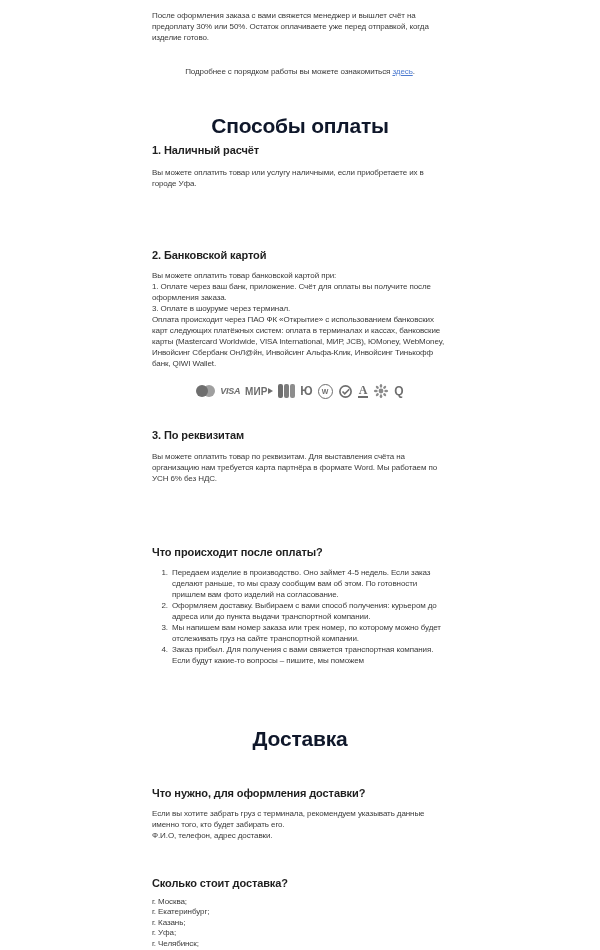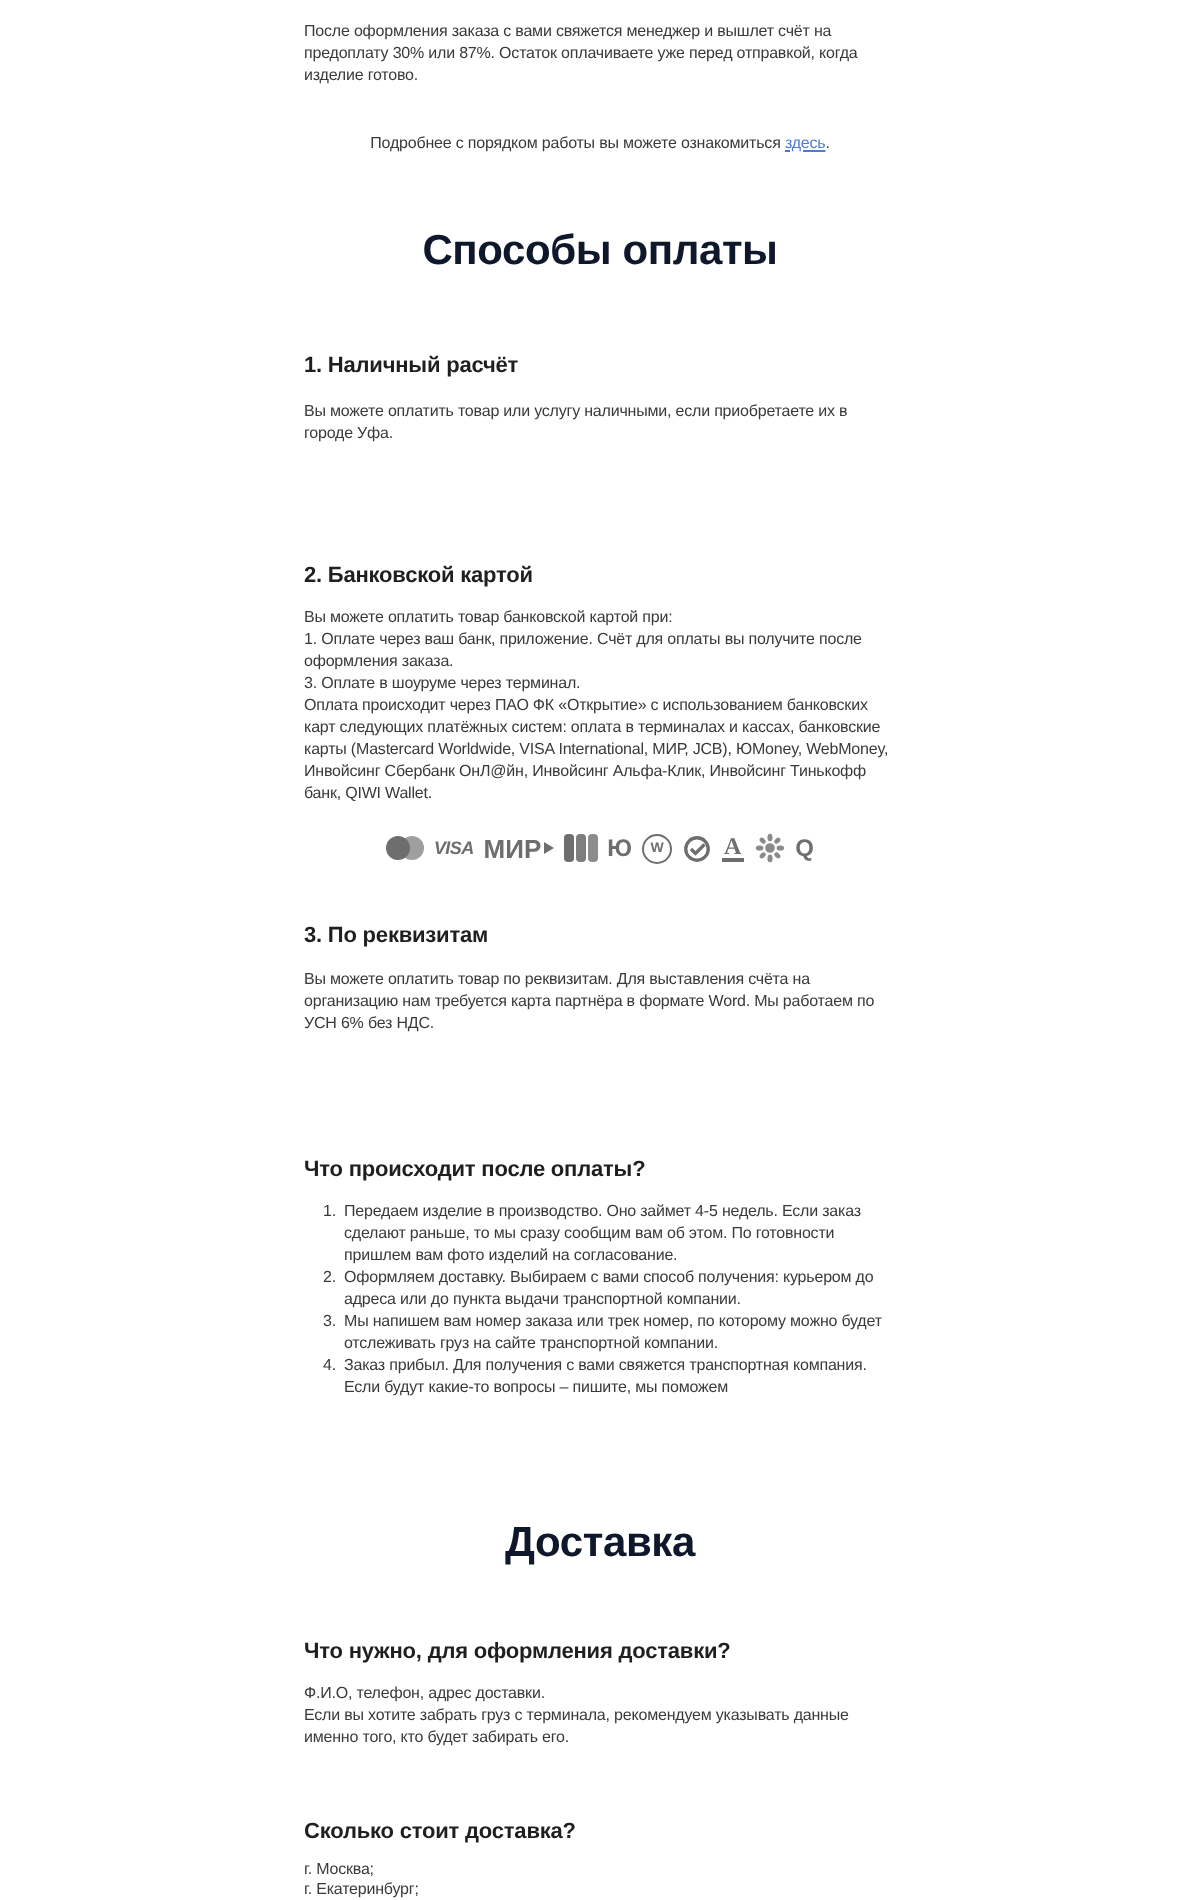--- a/index.html
+++ b/index.html
@@ -8,21 +8,21 @@
     font-family:"Liberation Sans",sans-serif;color:#3a3a3a;
   }
   .col{width:296px;margin:0 auto;}
   .body-text{font-size:8px;line-height:11px;color:#3a3a3a;letter-spacing:-0.1px;margin:0;}
   .sub-heading{font-size:11px;line-height:13px;font-weight:700;color:#1f1f1f;margin:0;letter-spacing:-0.1px;}
   .big-title{font-size:21px;line-height:25px;font-weight:600;color:#0f172a;text-align:center;margin:0;letter-spacing:-0.2px;}
   .intro{margin-top:10px;}
   .more-line{margin-top:23px;text-align:center;}
   .link{color:#4d7bd0;text-decoration:underline;cursor:pointer;}
   .mt-title1{margin-top:36px;}
-  .mt-cash-h{margin-top:39px;}
+  .mt-cash-h{margin-top:6px;}
   .mt-cash-p{margin-top:10px;}
   .mt-card-h{margin-top:60px;}
   .mt-card-p{margin-top:8px;}
   .icons-row{margin-top:13px;display:flex;justify-content:center;align-items:center;gap:5px;height:18px;color:#6e6e6e;}
   .mt-req-h{margin-top:29px;}
   .mt-req-p{margin-top:9px;}
   .mt-after-h{margin-top:62px;}
   .olist{margin-top:8px;padding-left:7px;}
   .oitem{display:flex;}
   .onum{flex:none;width:9px;margin-right:4px;text-align:right;}
@@ -33,37 +33,37 @@
   .mt-cost-h{margin-top:36px;}
   .cities{margin-top:7px;}
   .cities div{font-size:8px;line-height:10.4px;letter-spacing:-0.1px;}
   
   .icn{display:inline-flex;align-items:center;justify-content:center;}
   .mc{position:relative;width:19px;height:12px;}
   .mc i{position:absolute;top:0;width:12px;height:12px;border-radius:50%;}
   .mc i:first-child{left:0;background:#6e6e6e;z-index:2;}
   .mc i:last-child{right:0;background:#9f9f9f;z-index:1;}
   .wordmark{font-weight:700;font-style:italic;font-size:9px;letter-spacing:-0.3px;color:#6e6e6e;}
-  .mir{font-weight:700;font-style:normal;font-size:13px;display:inline-flex;align-items:center;}
+  .mir{font-weight:700;font-style:normal;font-size:10px;display:inline-flex;align-items:center;}
   .mir b{display:inline-block;width:0;height:0;border-top:3px solid transparent;border-bottom:3px solid transparent;border-left:5px solid #6e6e6e;margin-left:1px;}
   .jcb{display:inline-flex;gap:1px;}
   .jcb i{width:5px;height:14px;border-radius:2px;background:#6e6e6e;}
   .jcb i:nth-child(2){background:#7e7e7e;}
   .jcb i:nth-child(3){background:#8d8d8d;}
   .yoo{font-weight:700;font-size:12px;color:#6e6e6e;}
   .wm{width:13px;height:13px;border:1.5px solid #6e6e6e;border-radius:50%;font-size:7px;font-weight:700;color:#6e6e6e;display:inline-flex;align-items:center;justify-content:center;}
   .alfa{font-family:"Liberation Serif",serif;font-weight:700;font-size:12px;color:#6e6e6e;border-bottom:2px solid #6e6e6e;line-height:11px;padding:0 1px;}
   .qiwi{font-weight:700;font-size:12px;color:#6e6e6e;}
 </style>
 </head>
 <body>
 
 <div class="col">
 
-  <p class="body-text intro">После оформления заказа с вами свяжется менеджер и вышлет счёт на предоплату 30% или 87%. Остаток оплачиваете уже перед отправкой, когда изделие готово.</p>
+  <p class="body-text intro">После оформления заказа с вами свяжется менеджер и вышлет счёт на предоплату 30% или 50%. Остаток оплачиваете уже перед отправкой, когда изделие готово.</p>
 
   <p class="body-text more-line"><span>Подробнее с порядком работы вы можете ознакомиться </span><a class="link">здесь</a><span>.</span></p>
 
   <h1 class="big-title mt-title1">Способы оплаты</h1>
 
   <h3 class="sub-heading mt-cash-h">1. Наличный расчёт</h3>
   <p class="body-text mt-cash-p">Вы можете оплатить товар или услугу наличными, если приобретаете их в городе Уфа.</p>
 
   <h3 class="sub-heading mt-card-h">2. Банковской картой</h3>
   <div class="body-text mt-card-p">
@@ -135,22 +135,22 @@
     <div class="oitem">
       <span class="onum">4.</span>
       <span class="otext">Заказ прибыл. Для получения с вами свяжется транспортная компания. Если будут какие-то вопросы – пишите, мы поможем</span>
     </div>
   </div>
 
   <h1 class="big-title mt-delivery">Доставка</h1>
 
   <h3 class="sub-heading mt-need-h">Что нужно, для оформления доставки?</h3>
   <div class="body-text mt-need-p">
+    <div>Если вы хотите забрать груз с терминала, рекомендуем указывать данные именно того, кто будет забирать его.</div>
     <div>Ф.И.О, телефон, адрес доставки.</div>
-    <div>Если вы хотите забрать груз с терминала, рекомендуем указывать данные именно того, кто будет забирать его.</div>
   </div>
 
   <h3 class="sub-heading mt-cost-h">Сколько стоит доставка?</h3>
   <div class="body-text cities">
     <div>г. Москва;</div>
     <div>г. Екатеринбург;</div>
     <div>г. Казань;</div>
     <div>г. Уфа;</div>
     <div>г. Челябинск;</div>
 

